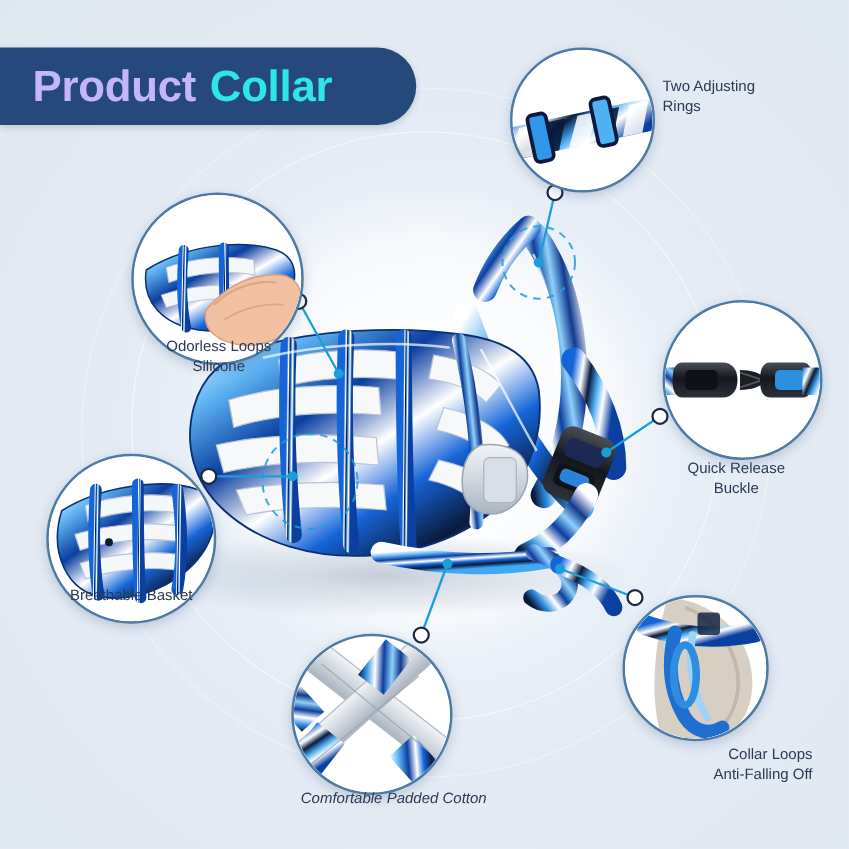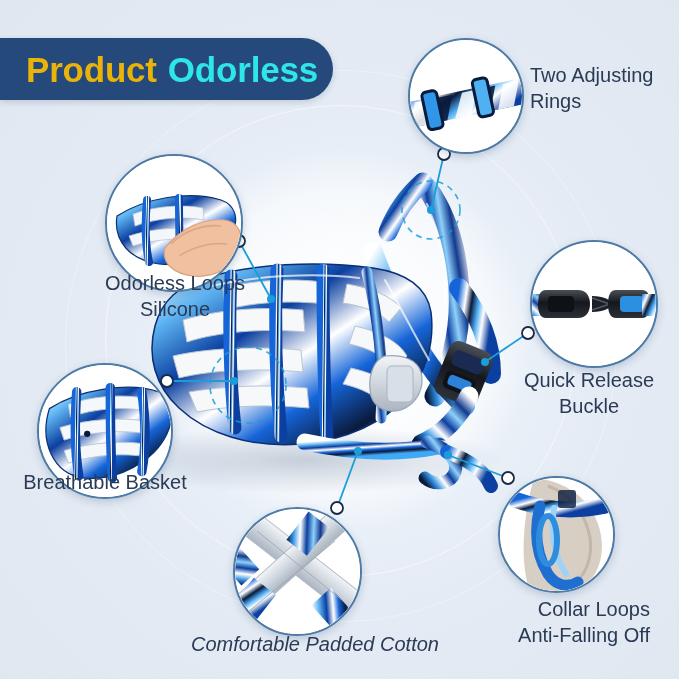--- a/index.html
+++ b/index.html
@@ -24,38 +24,38 @@
     position:absolute;left:0;top:38px;width:333px;height:62px;
     background:#26497c;
     border-top-right-radius:31px;border-bottom-right-radius:31px;
     display:flex;align-items:center;
     box-shadow:0 2px 6px rgba(20,45,85,.18);
   }
   #banner .t{
     font-size:35px;font-weight:bold;letter-spacing:-.2px;margin-left:26px;
     line-height:1;white-space:nowrap;
   }
-  #banner .w{color:#eab308;}
+  #banner .w{color:#c4b5fd;}
   #banner .c{color:#2ee6e6;margin-left:11px;}
 
   
   #links{position:absolute;left:0;top:0;width:679px;height:679px;pointer-events:none;}
 
   
   .callout{position:absolute;}
   .bubble{
     position:absolute;border-radius:50%;overflow:hidden;
     background:#ffffff;
     border:2px solid #4d7ba6;
     box-shadow:0 3px 9px rgba(35,70,115,.22);
   }
   .bubble .inner{position:absolute;inset:0;overflow:hidden;border-radius:50%;}
   .cap{
     position:absolute;text-align:center;color:#2b3a55;
-    font-size:20px;line-height:1.3;white-space:pre-line;
+    font-size:12px;line-height:1.3;white-space:pre-line;
   }
 
   
   #product{position:absolute;left:55px;top:160px;width:560px;height:340px;}
 </style>
 </head>
 <body>
 
 <div id="stage">
 
@@ -188,21 +188,21 @@
       <line x1="337" y1="508" x2="358" y2="451" stroke="#1a9dd9" stroke-width="1.8"></line>
       <circle cx="337" cy="508" r="6" fill="#ffffff" stroke="#1a2a44" stroke-width="1.8"></circle>
       <circle cx="358" cy="451" r="4" fill="#1a9dd9"></circle>
       <line x1="508" y1="478" x2="448" y2="455" stroke="#1a9dd9" stroke-width="1.8"></line>
       <circle cx="508" cy="478" r="6" fill="#ffffff" stroke="#1a2a44" stroke-width="1.8"></circle>
       <circle cx="448" cy="455" r="4" fill="#1a9dd9"></circle>
     </svg>
 
   <div id="banner">
     <div class="t">
-      <span class="w">Product</span><span class="c">Odorless</span>
+      <span class="w">Product</span><span class="c">Collar</span>
     </div>
   </div>
 
   <div class="callout">
     <div class="bubble" style="left:408px;top:38px;width:112px;height:112px;">
       <div class="inner">
         <svg viewBox="0 0 112 112" width="112" height="112">
           <rect width="112" height="112" fill="#ffffff"></rect>
           <g transform="rotate(-12 56 62)">
             <rect x="-12" y="50" width="140" height="26" fill="url(#camoC)"></rect>

